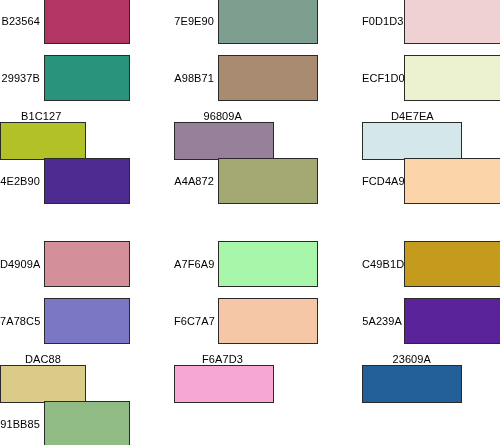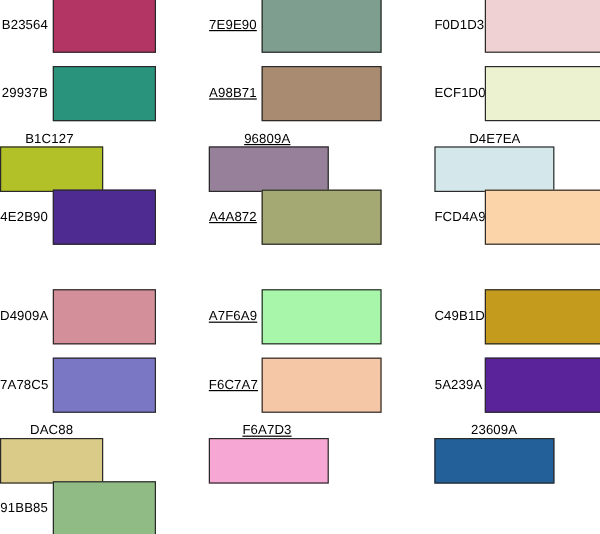--- a/index.html
+++ b/index.html
@@ -49,21 +49,21 @@
     border: 1px solid #2a2a2a;
     box-sizing: border-box;
   }
 
   
   .col-1 { left: 0px; }
   .col-2 { left: 174px; }
   .col-3 { left: 362px; }
 
   .col-1 .swatch-label { width: 40px; margin-right: 4px; }
-  .col-2 .swatch-label { width: 40px; margin-right: 4px; text-decoration: underline; }
+  .col-2 .swatch-label { width: 40px; margin-right: 4px; }
   .col-3 .swatch-label { width: 40px; margin-right: 2px; }
 
   .col-1 .swatch-chip { width: 86px; height: 46px; }
   .col-2 .swatch-chip { width: 100px; height: 46px; }
   .col-3 .swatch-chip { width: 100px; height: 46px; }
 
   
   .col-1 .swatch-row { left: 0px; }
   .col-2 .swatch-row { left: 0px; }
   .col-3 .swatch-row { left: 0px; }

